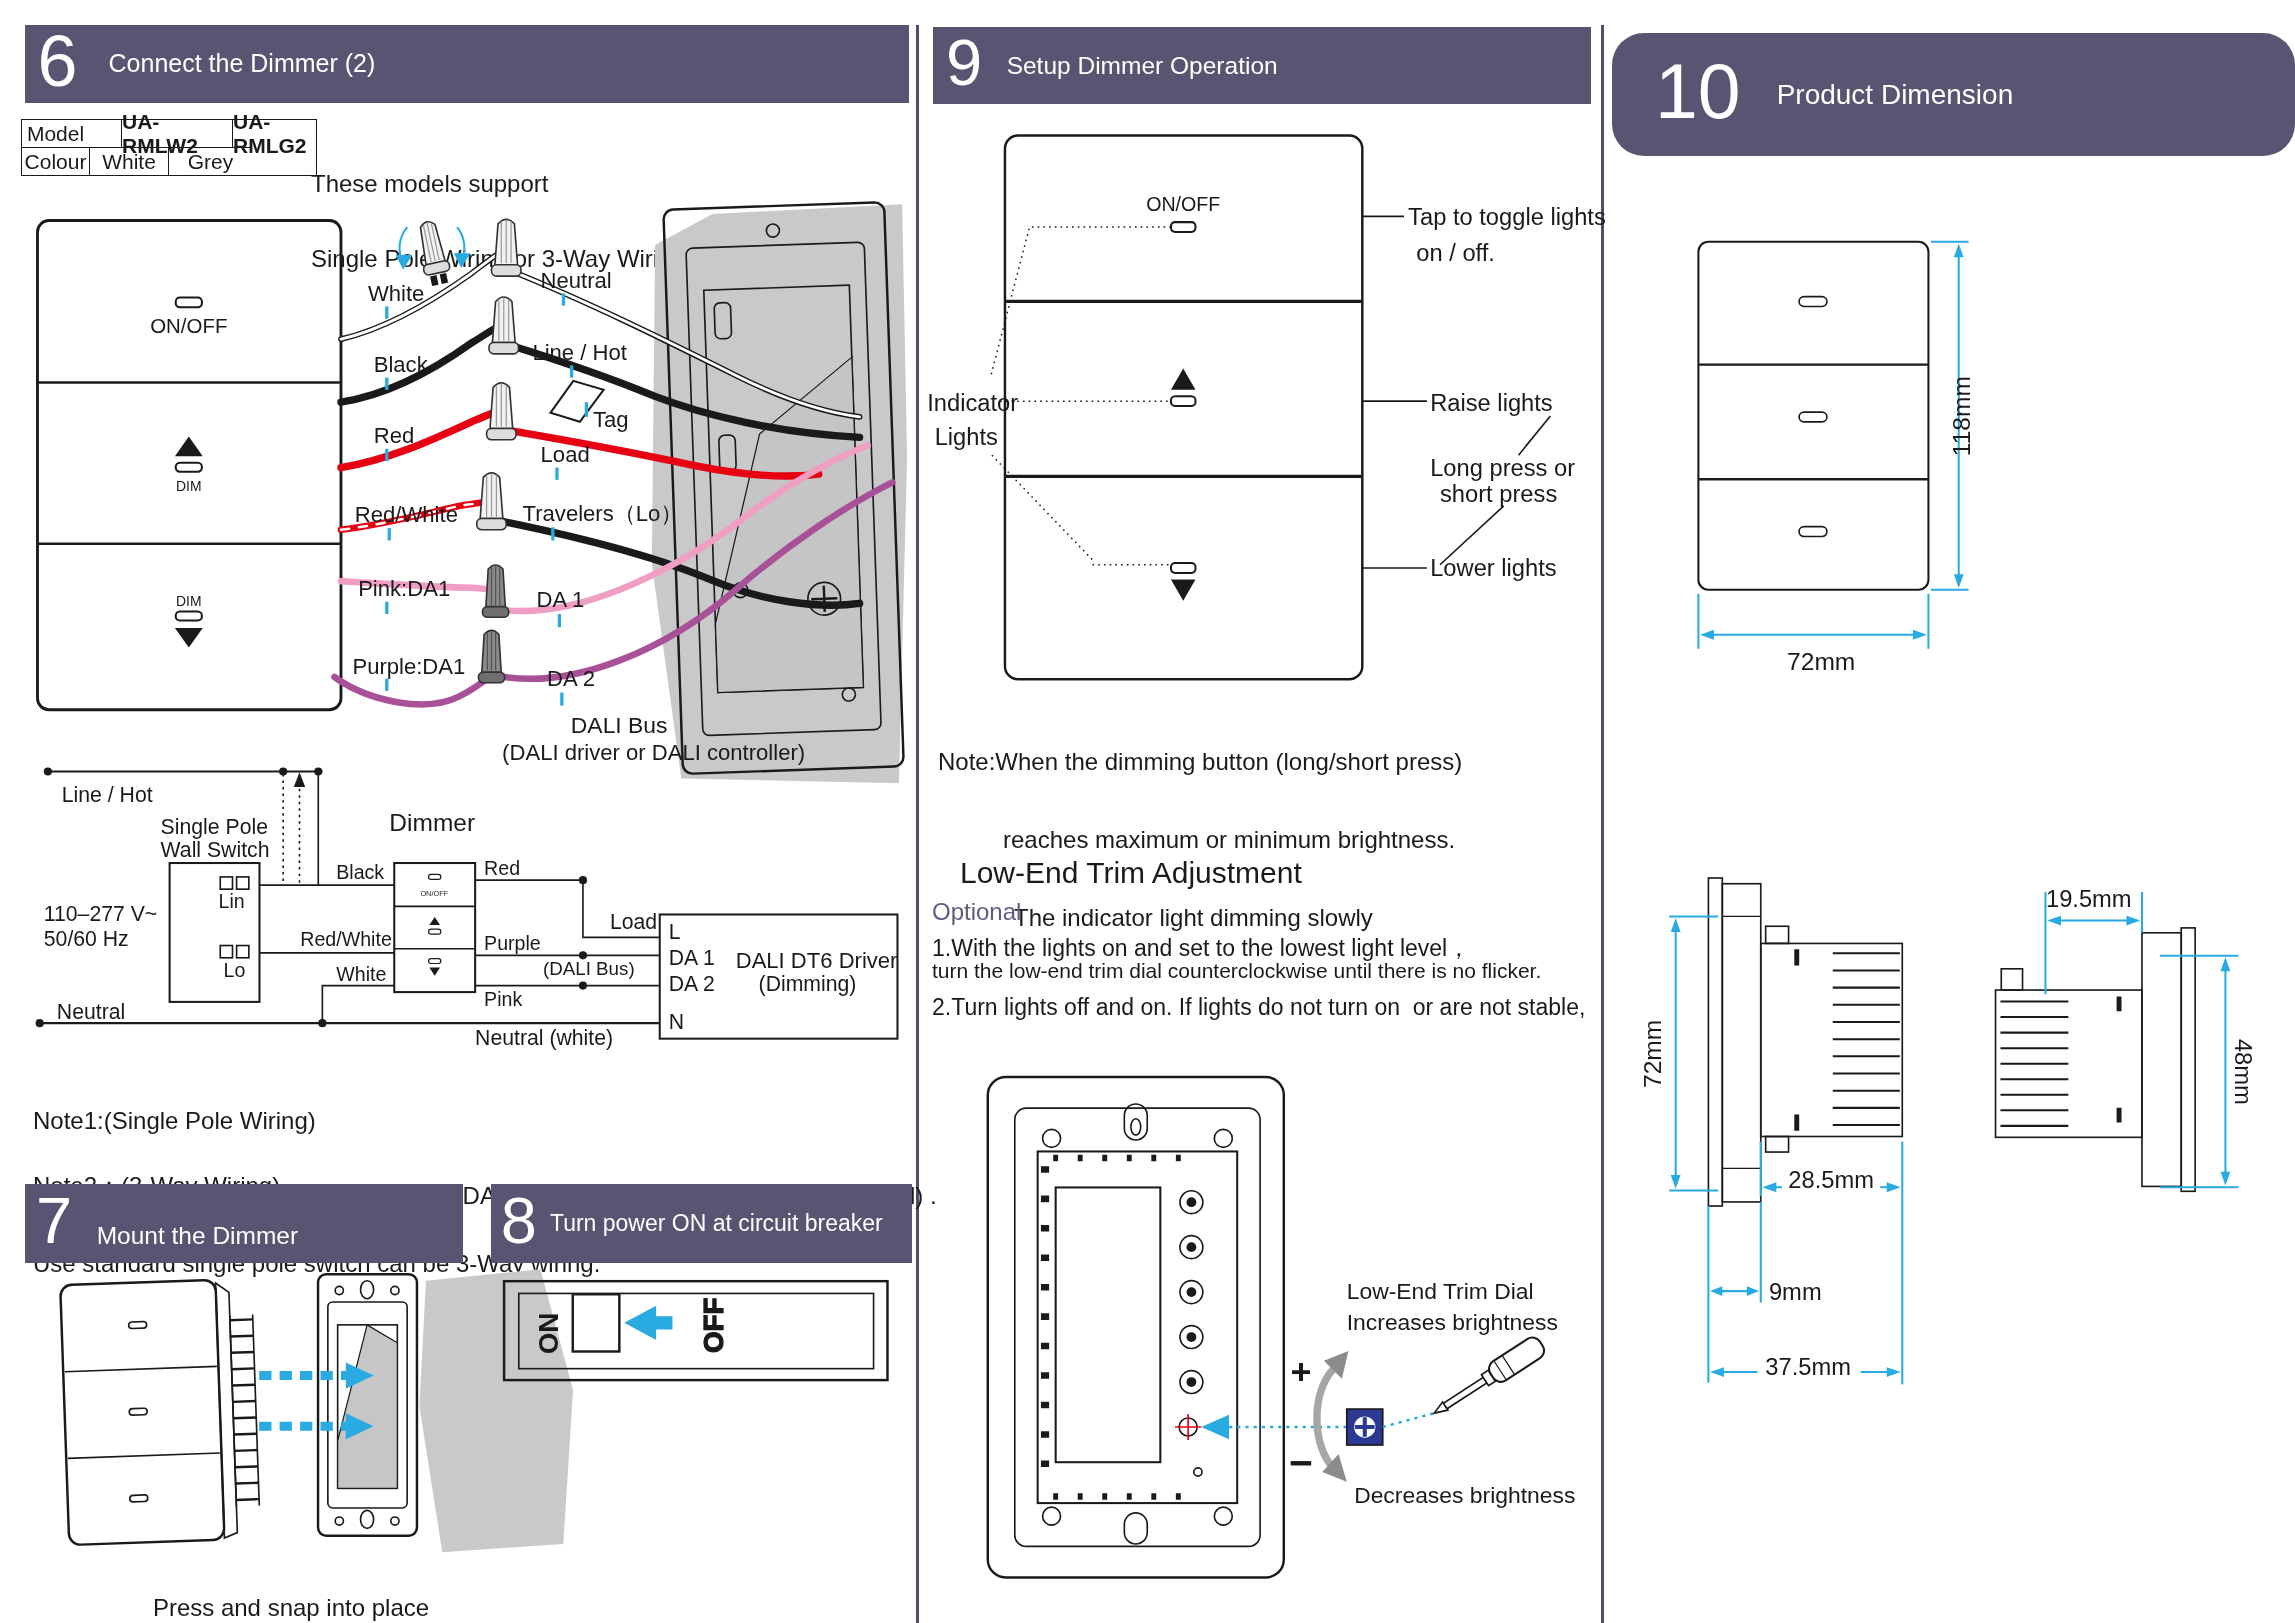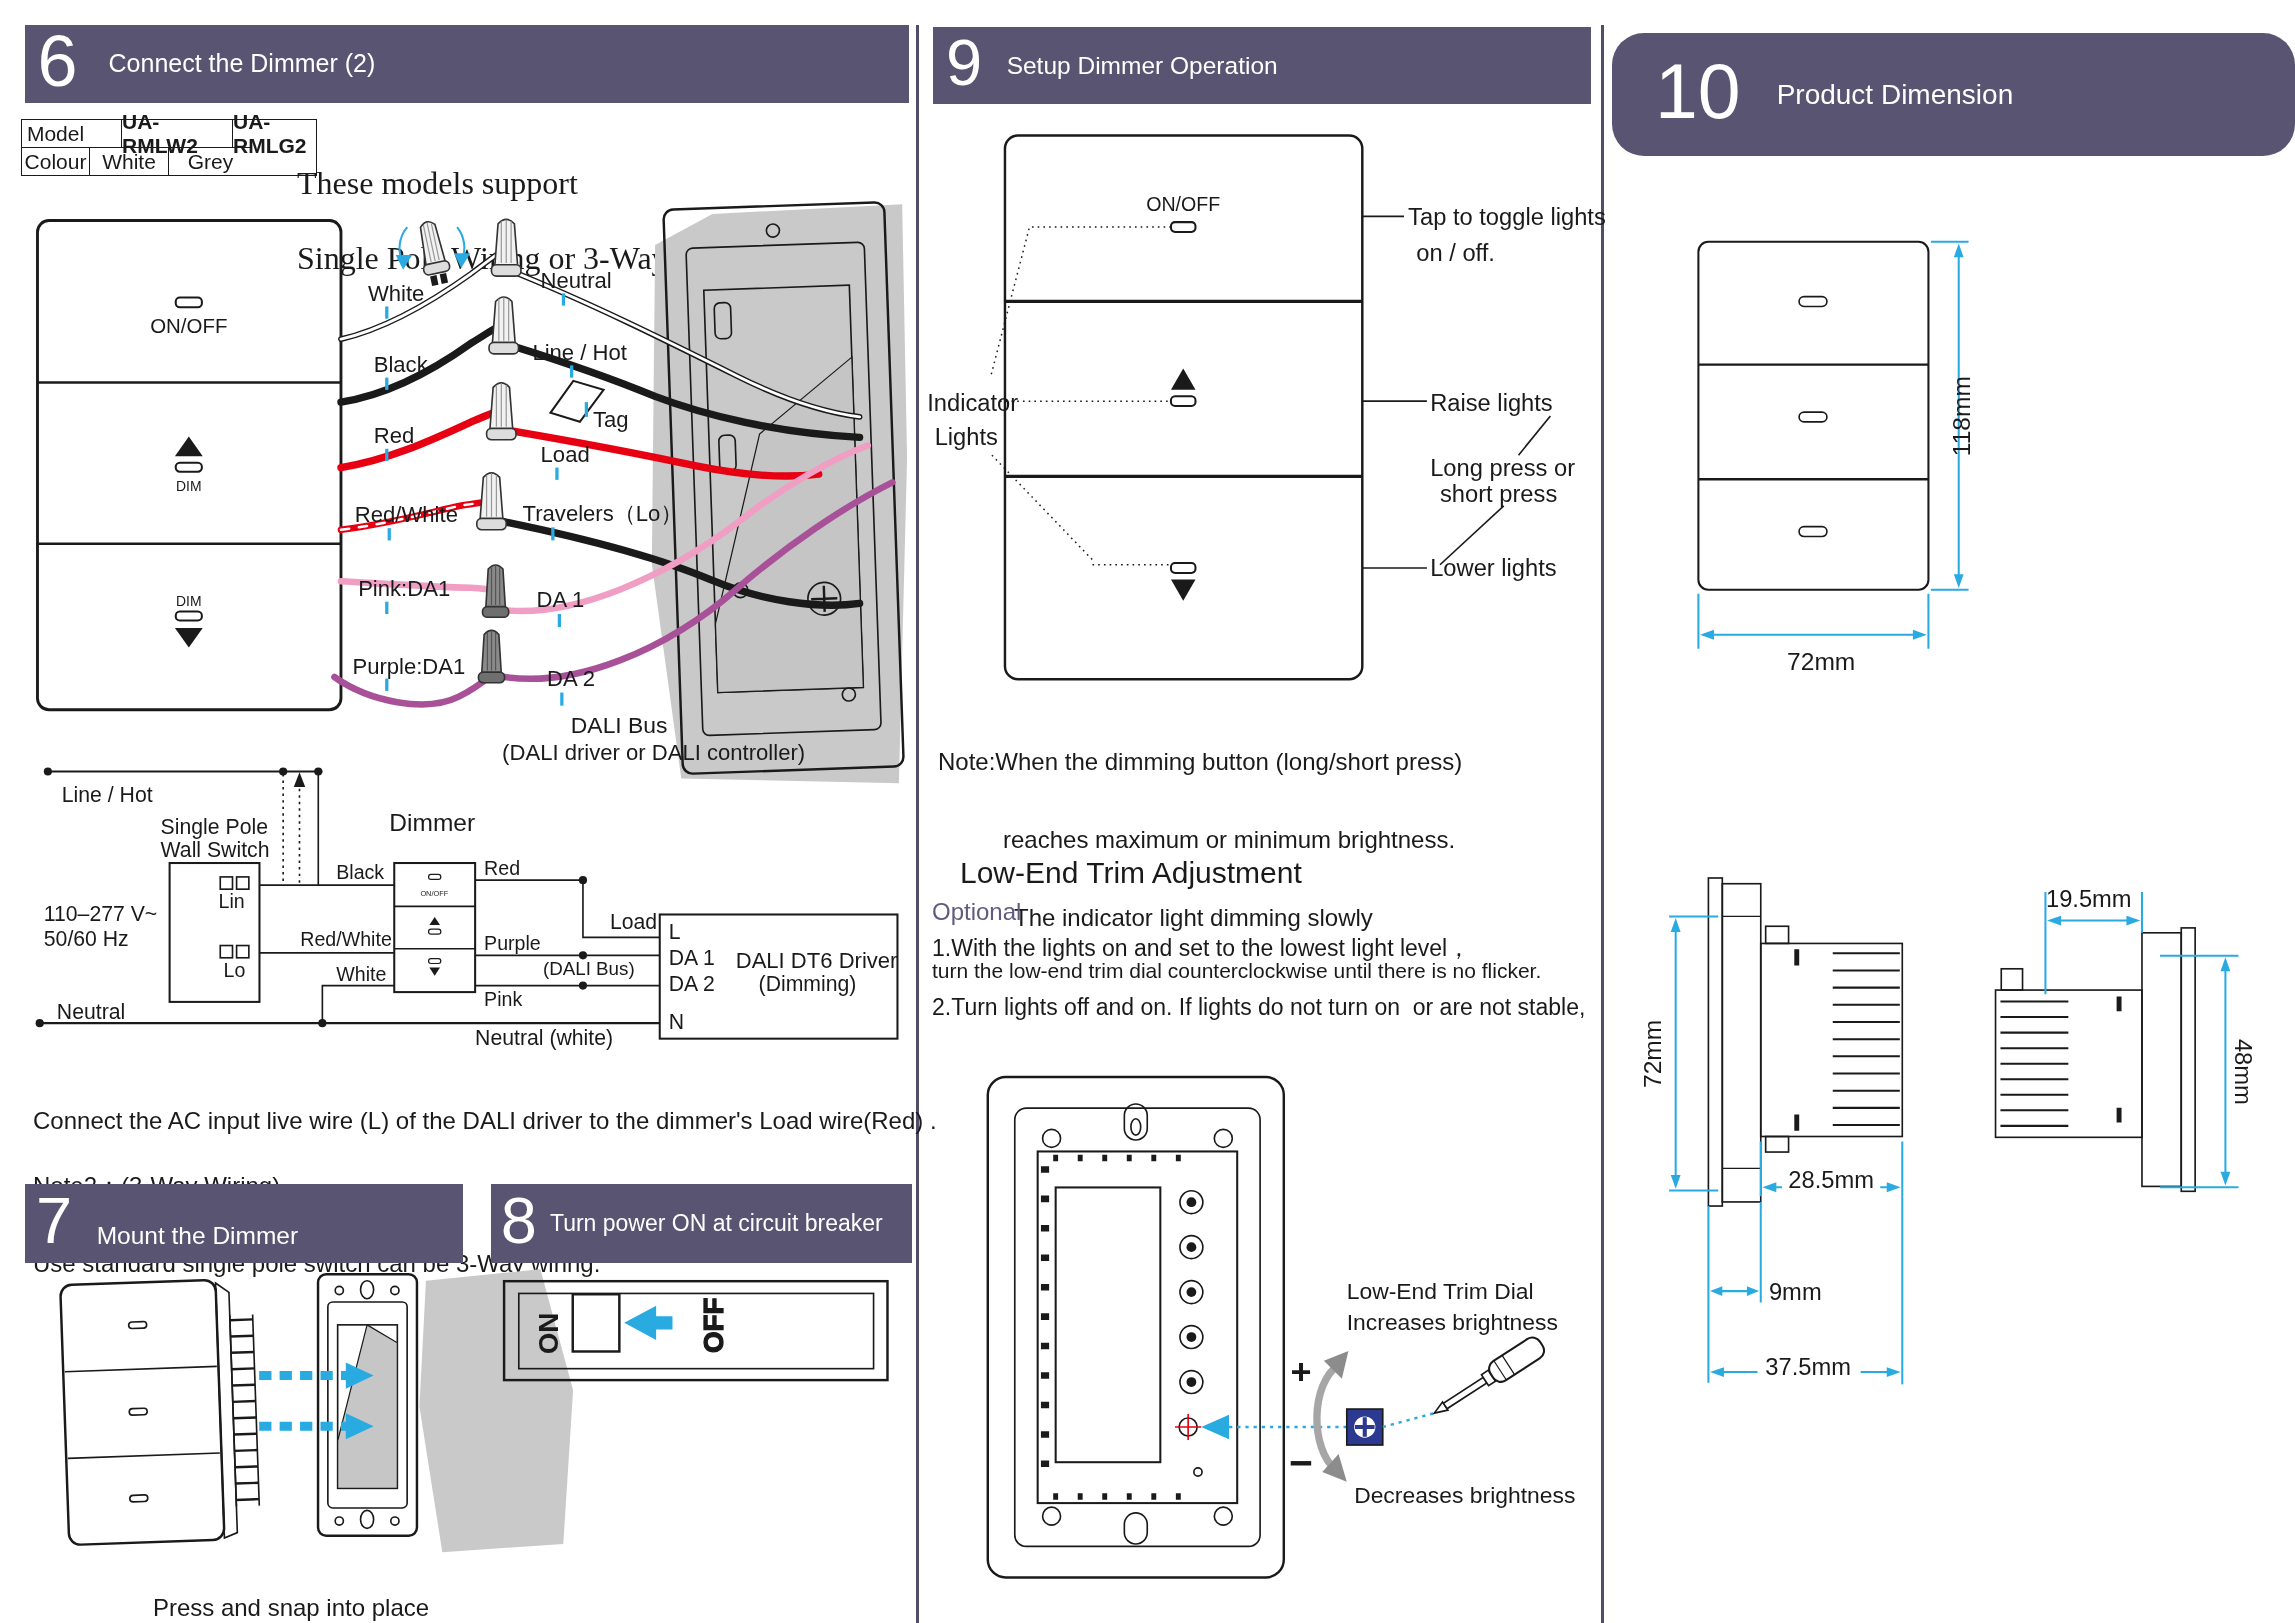--- a/index.html
+++ b/index.html
@@ -41,21 +41,21 @@
       <div class="c c2 bold">UA-RMLW2</div>
       <div class="c c3 bold">UA-RMLG2</div>
     </div>
     <div class="row row2">
       <div class="c c1">Colour</div>
       <div class="c c2">White</div>
       <div class="c c3">Grey</div>
     </div>
   </div>
 
-  <div class="txt" style="left:297px;top:121px;font-size:32px;line-height:25px;font-family:Liberation Serif, serif;">
+  <div class="txt" style="left:311px;top:121px;font-size:24px;line-height:25px;">
     <div>These models support</div>
     <div>Single Pole Wiring or 3-Way Wiring.</div>
   </div>
 
   <svg style="left:24.5px;top:196px;" width="888" height="589" viewBox="30 240 1085 720">
 
     <g>
       <path d="M800,300 L870,262 L1102,250 L1108,560 L1098,958 L832,952 L796,690 Z" fill="#C9C9C9"></path>
       <g transform="rotate(-2 957 597)">
         <rect x="822" y="252" width="270" height="690" rx="12" fill="#fff" class="d" stroke-width="3"></rect>
@@ -250,20 +250,21 @@
       <text x="817" y="1180">DA 1</text>
       <text x="817" y="1212">DA 2</text>
       <text x="817" y="1258">N</text>
       <text x="899" y="1184" font-size="27">DALI DT6 Driver</text>
       <text x="927" y="1212">(Dimming)</text>
       <text x="580" y="1278">Neutral (white)</text>
     </g>
   </svg>
 
   <div class="txt" style="left:33px;top:1058px;font-size:24px;line-height:25px;">
+    <div>Note1:(Single Pole Wiring)</div>
     <div>Connect the AC input live wire (L) of the DALI driver to the dimmer's Load wire(Red) .</div>
   </div>
   <div class="txt" style="left:33px;top:1121px;font-size:24px;line-height:26px;">
     <div>Note2：(3-Way Wiring)</div>
     <div>Use standard single pole switch can be 3-Way wiring.</div>
   </div>
 
   <div class="hdr" style="left:24.5px;top:1184px;width:438px;height:79px;">
     <span class="n" style="font-size:65px;padding:0 24.5px 4.9px 11.5px;">7</span>
     <span class="t" style="font-size:24.5px;margin-top:24px;">Mount the Dimmer</span>

